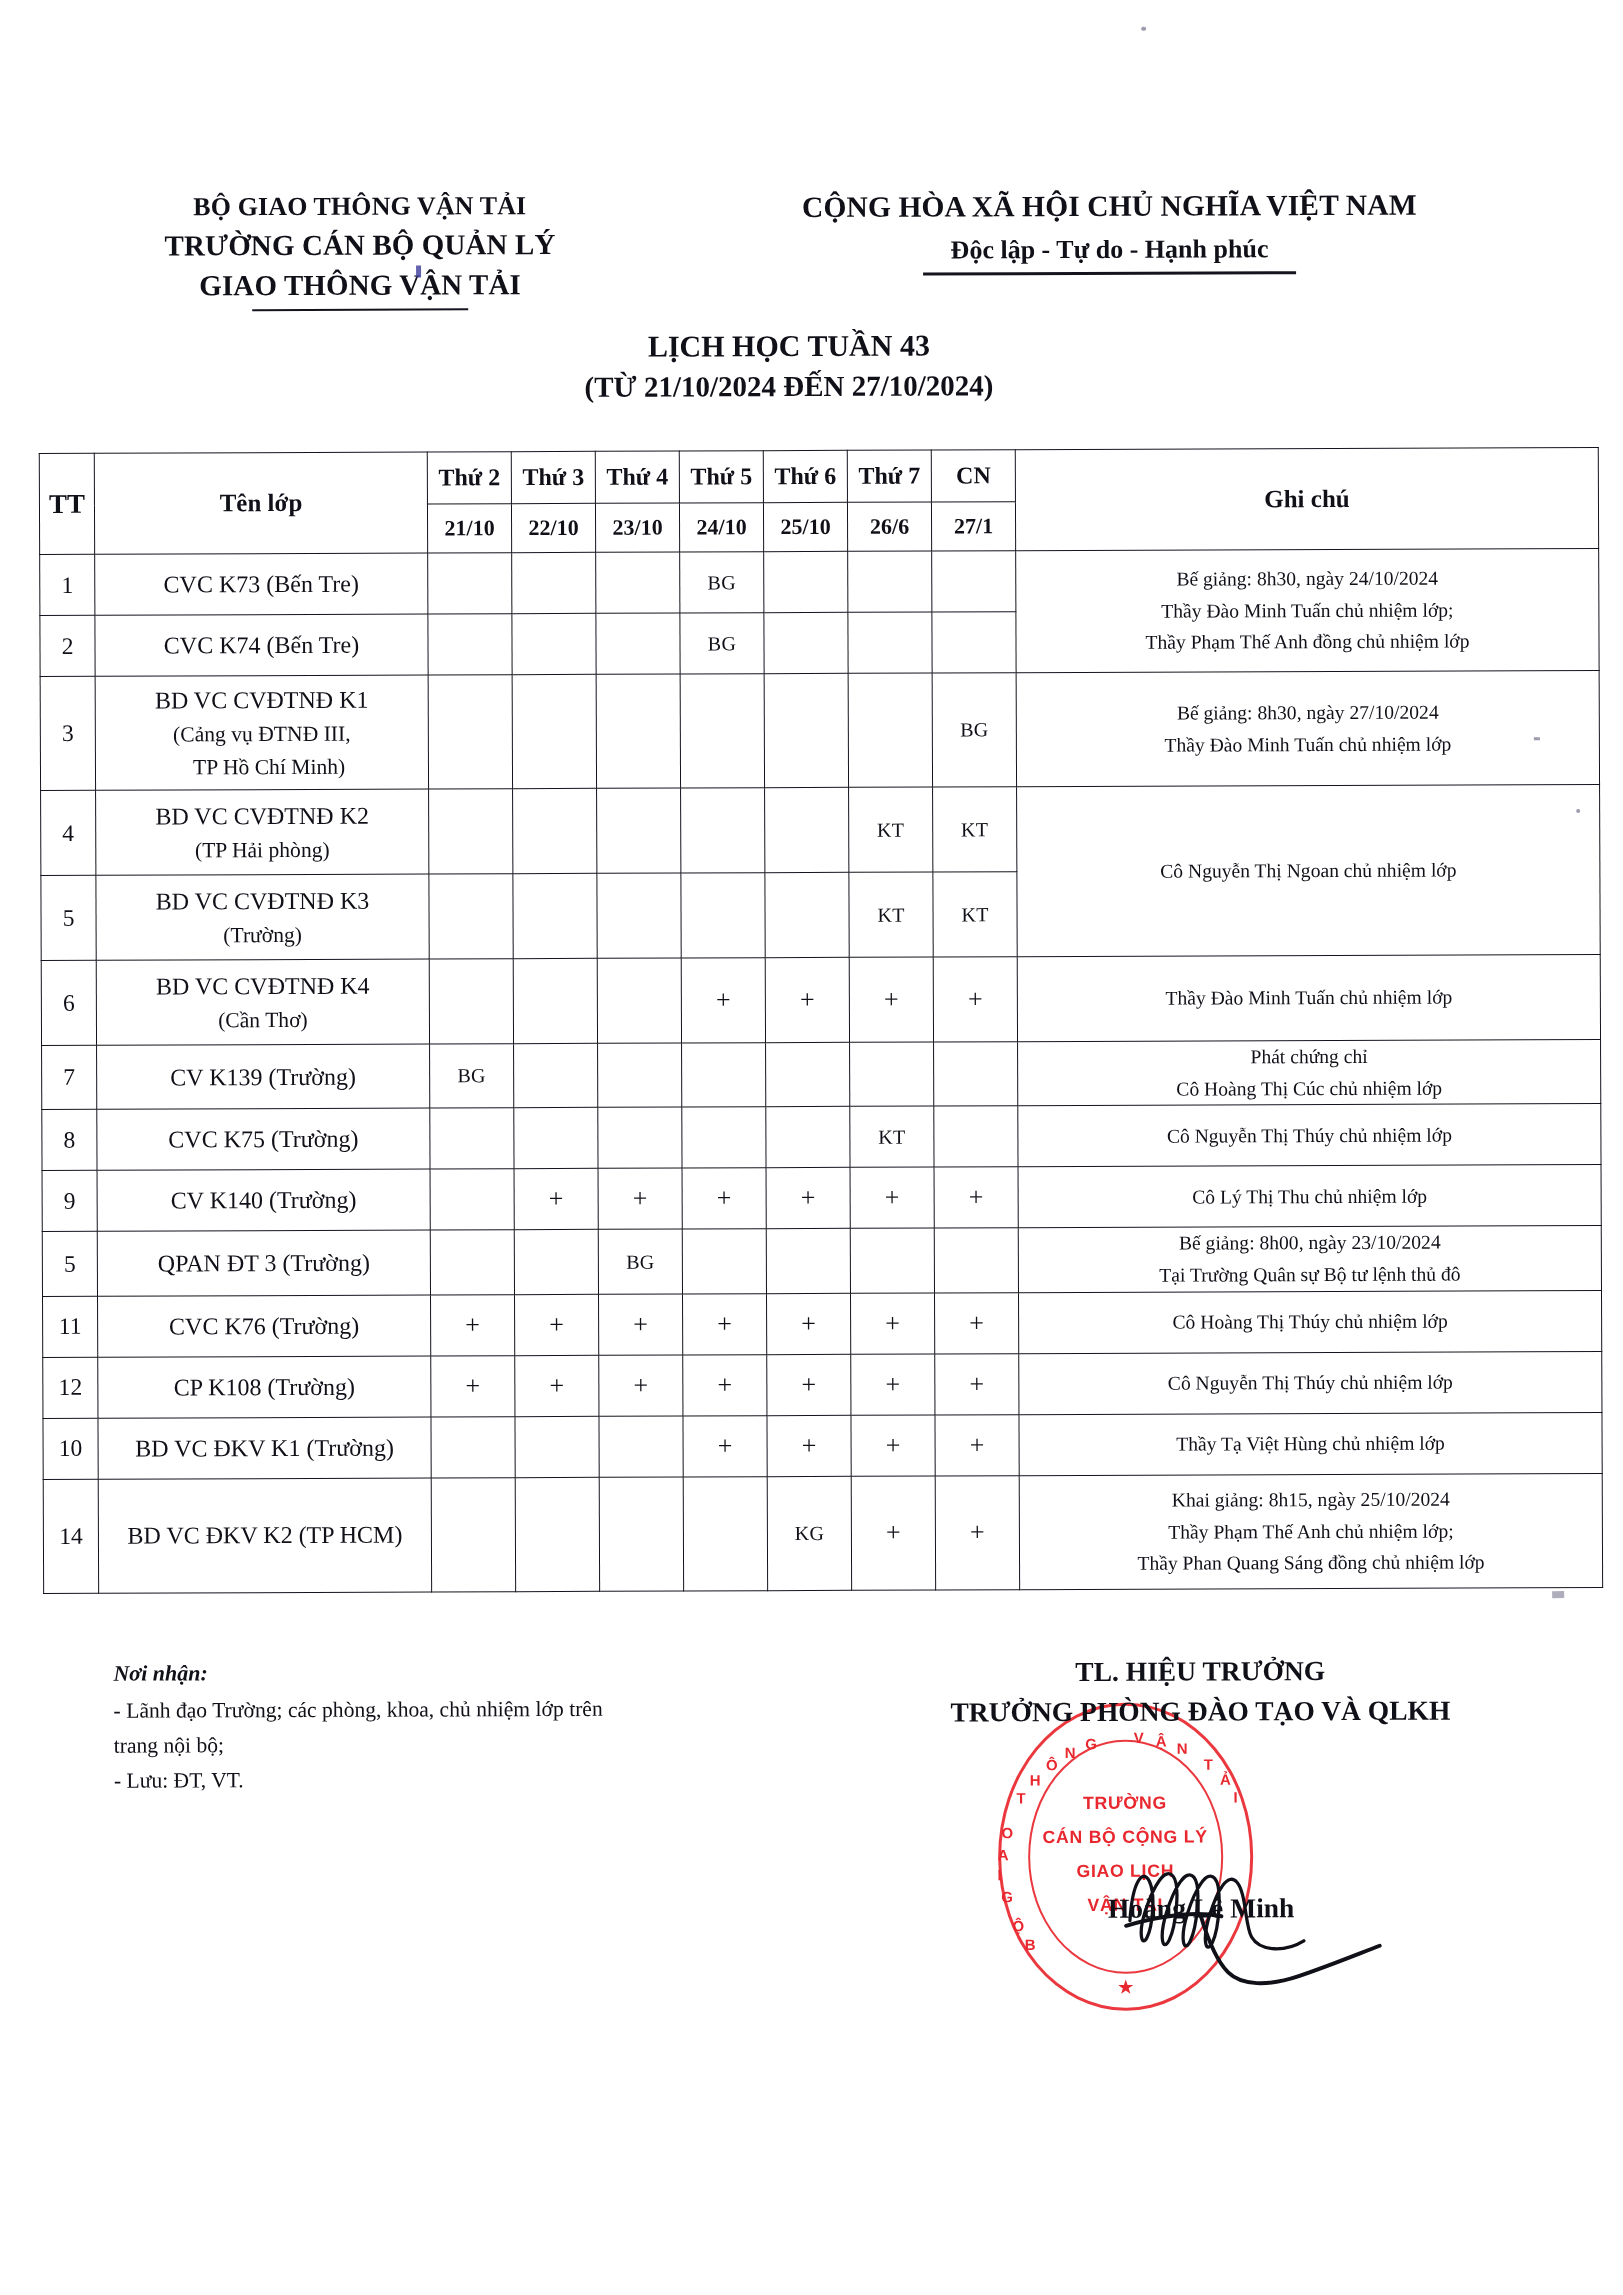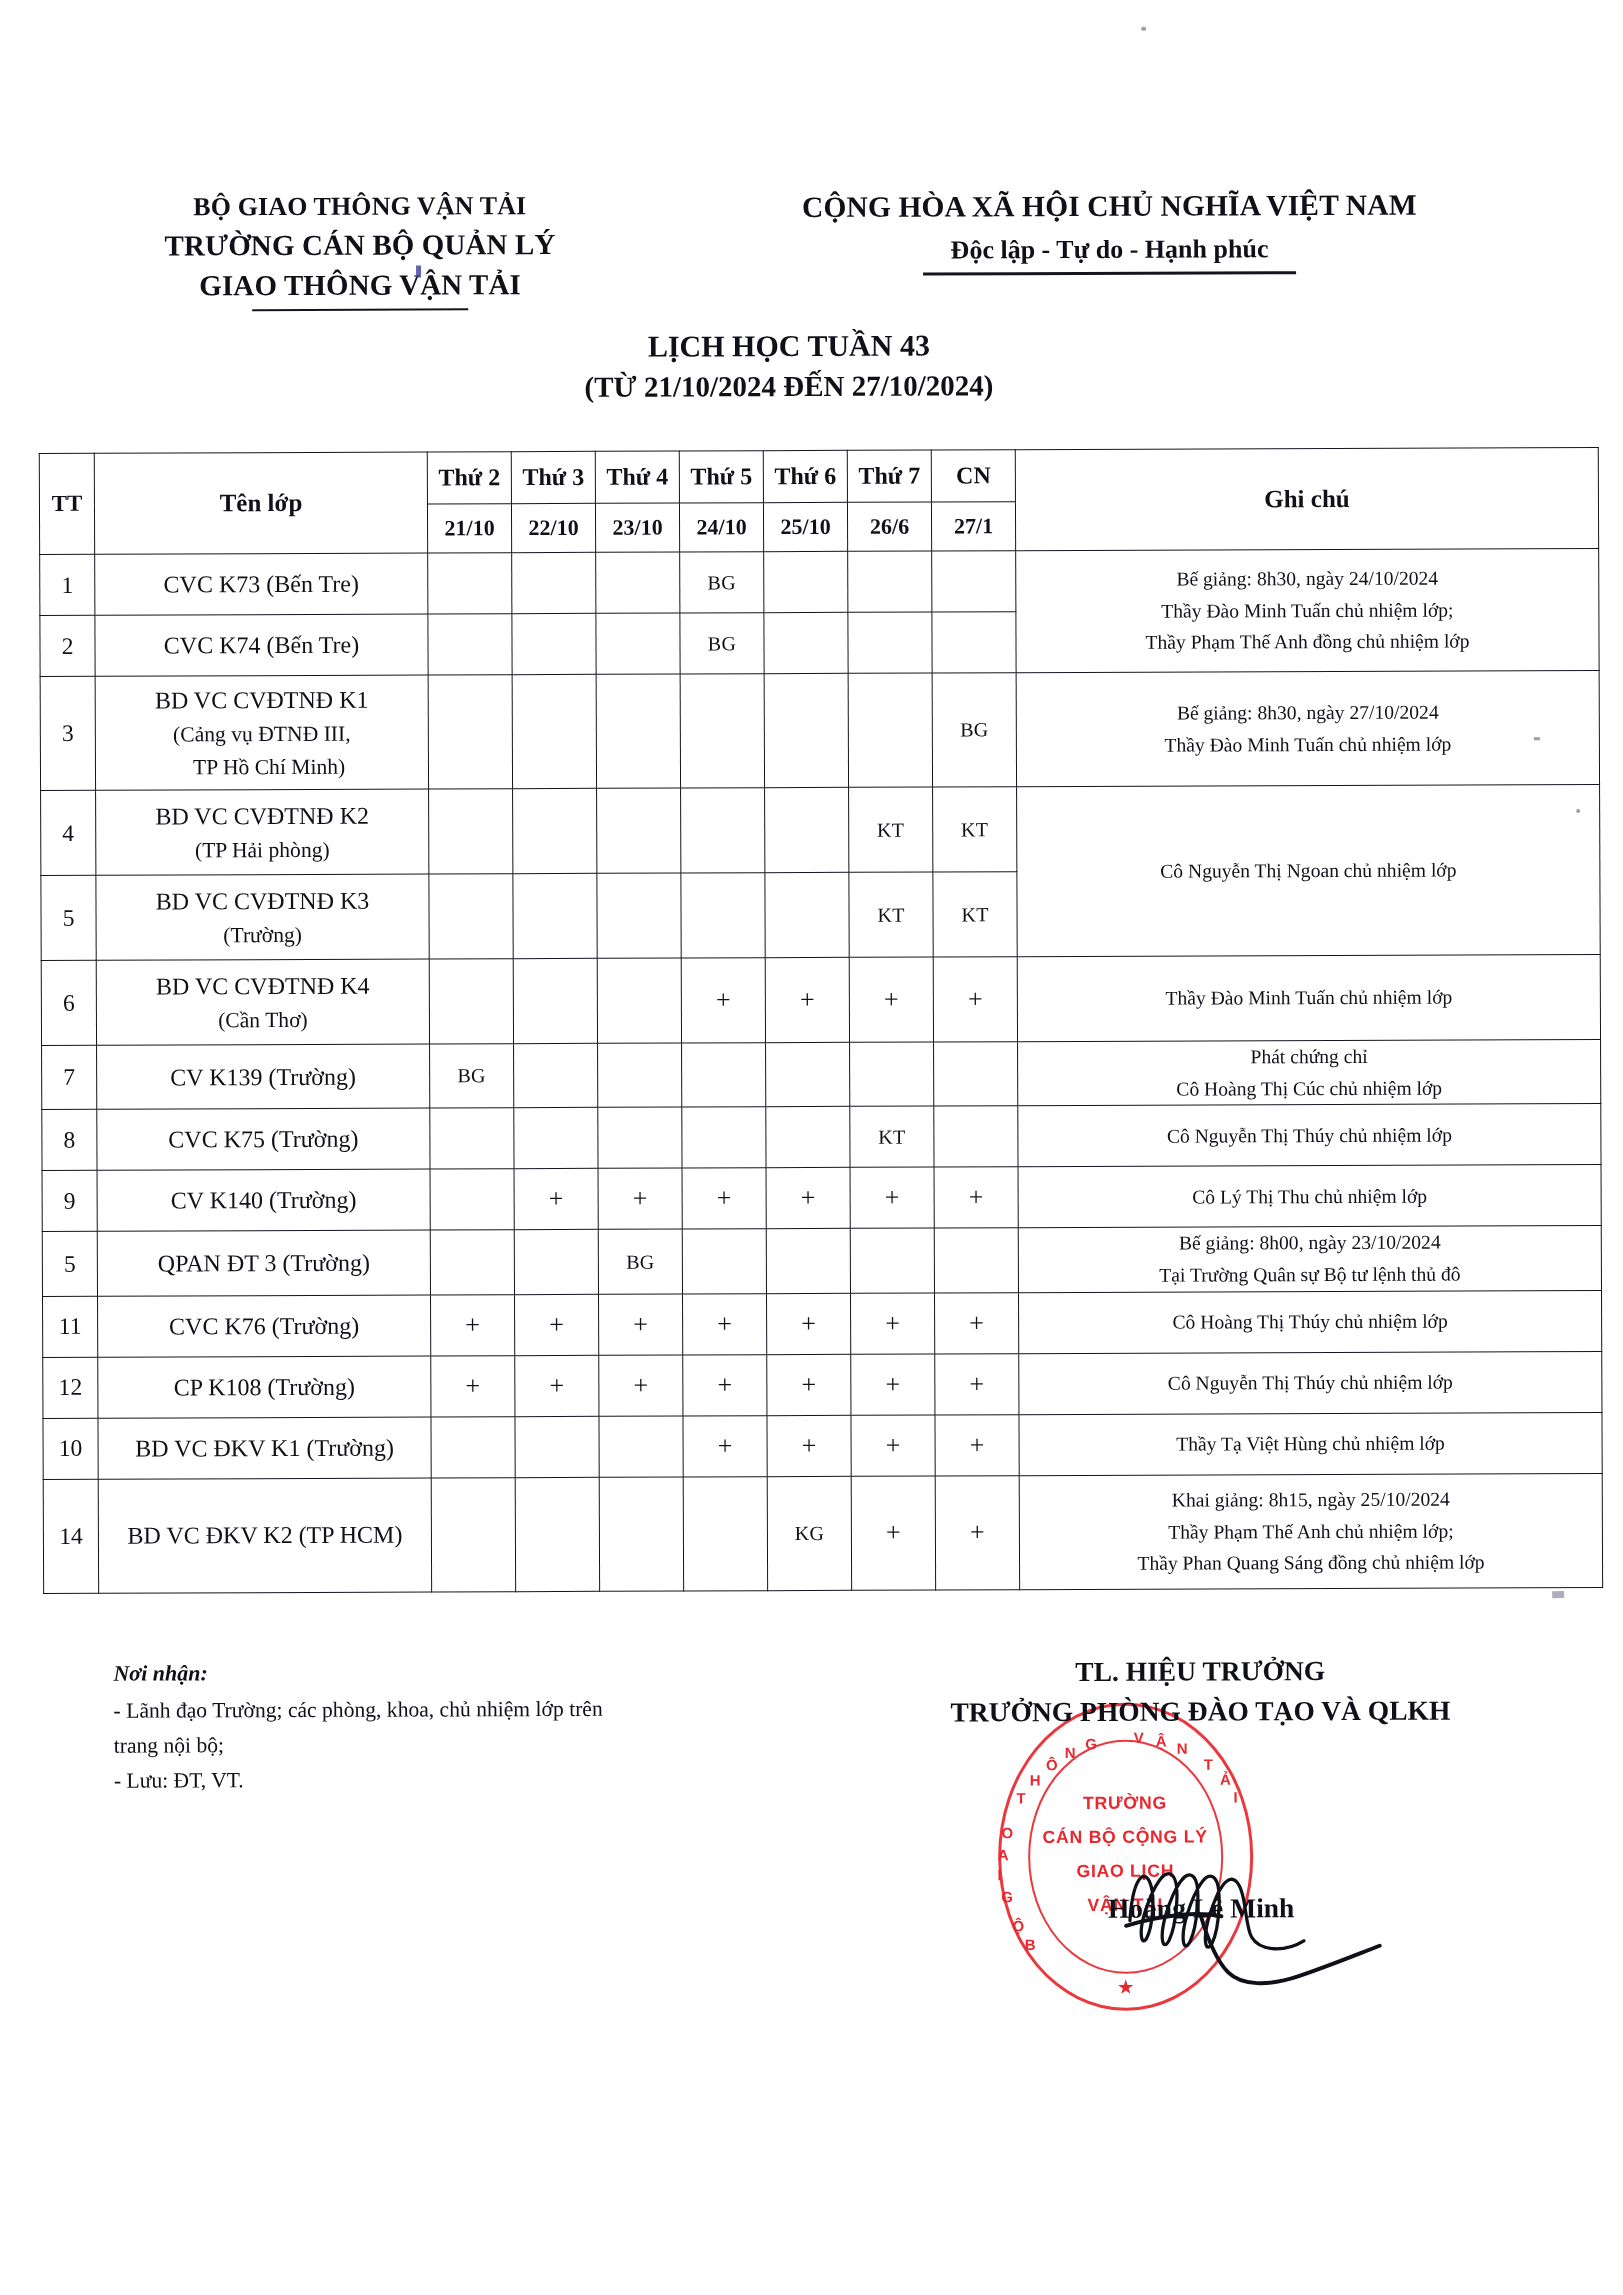--- a/index.html
+++ b/index.html
@@ -105,21 +105,21 @@
     border: 1.3px solid #14141e;
     text-align: center;
     vertical-align: middle;
     padding: 0;
   }
   table.sched th {
     font-weight: bold;
   }
   .th-day  { font-size: 24px; height: 51px; }
   .th-date { font-size: 22px; height: 48px; font-weight: normal; }
-  .th-tt   { font-size: 23px; }
+  .th-tt   { font-size: 27px; }
   .th-name { font-size: 25px; }
   .th-note { font-size: 25px; }
 
   .col-tt   { width: 55px; }
   .col-name { width: 333px; }
   .col-day  { width: 84px; }
   .col-note { width: 583px; }
 
   td.tt {
     font-size: 23.6px;

